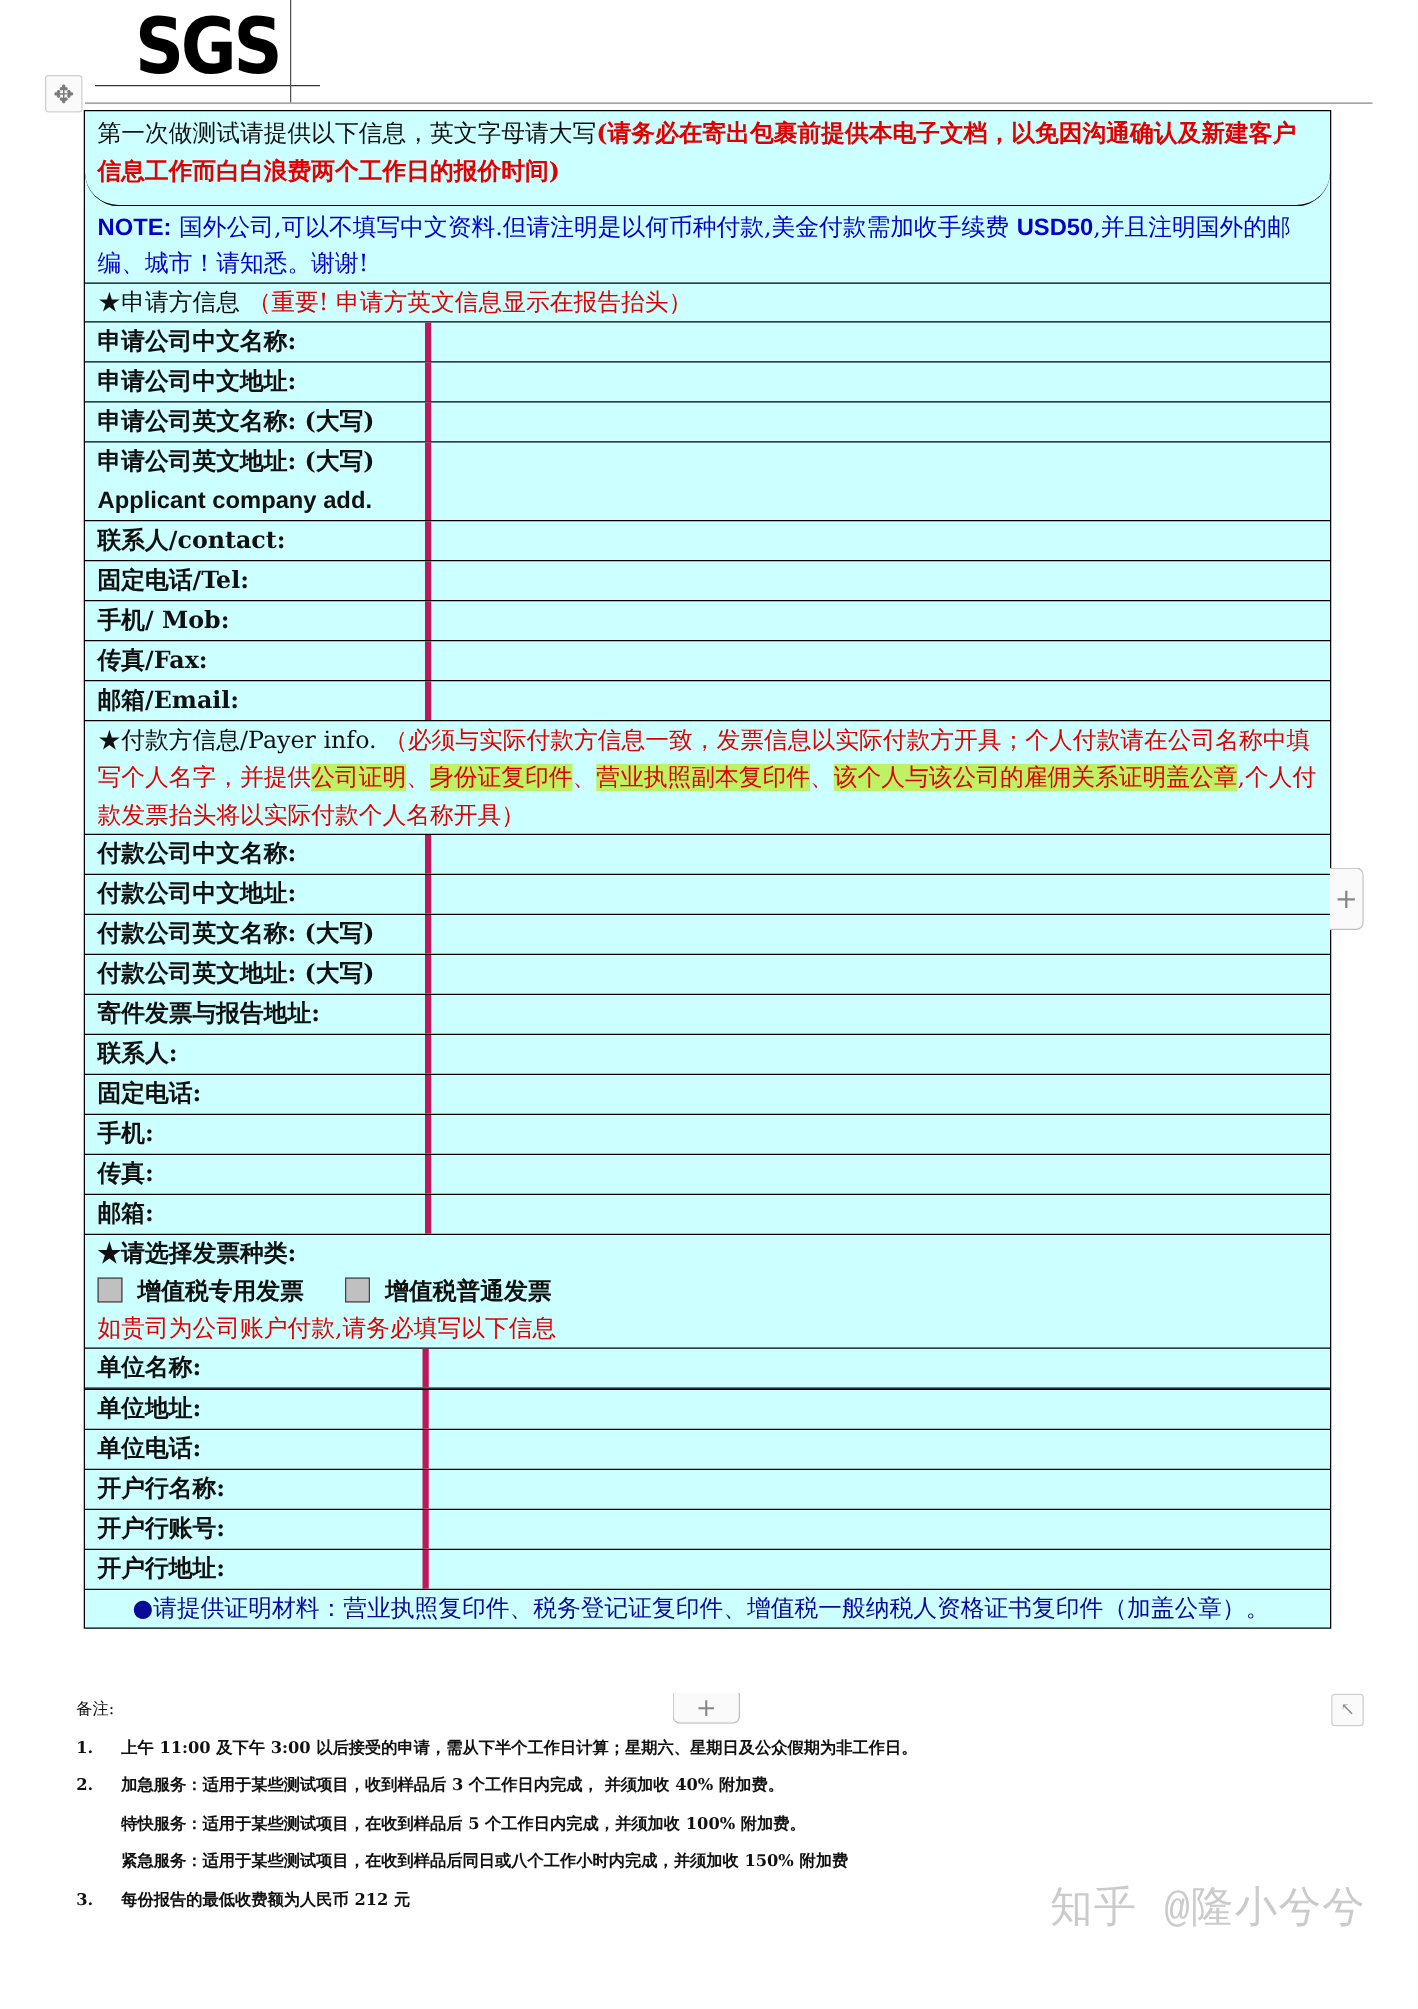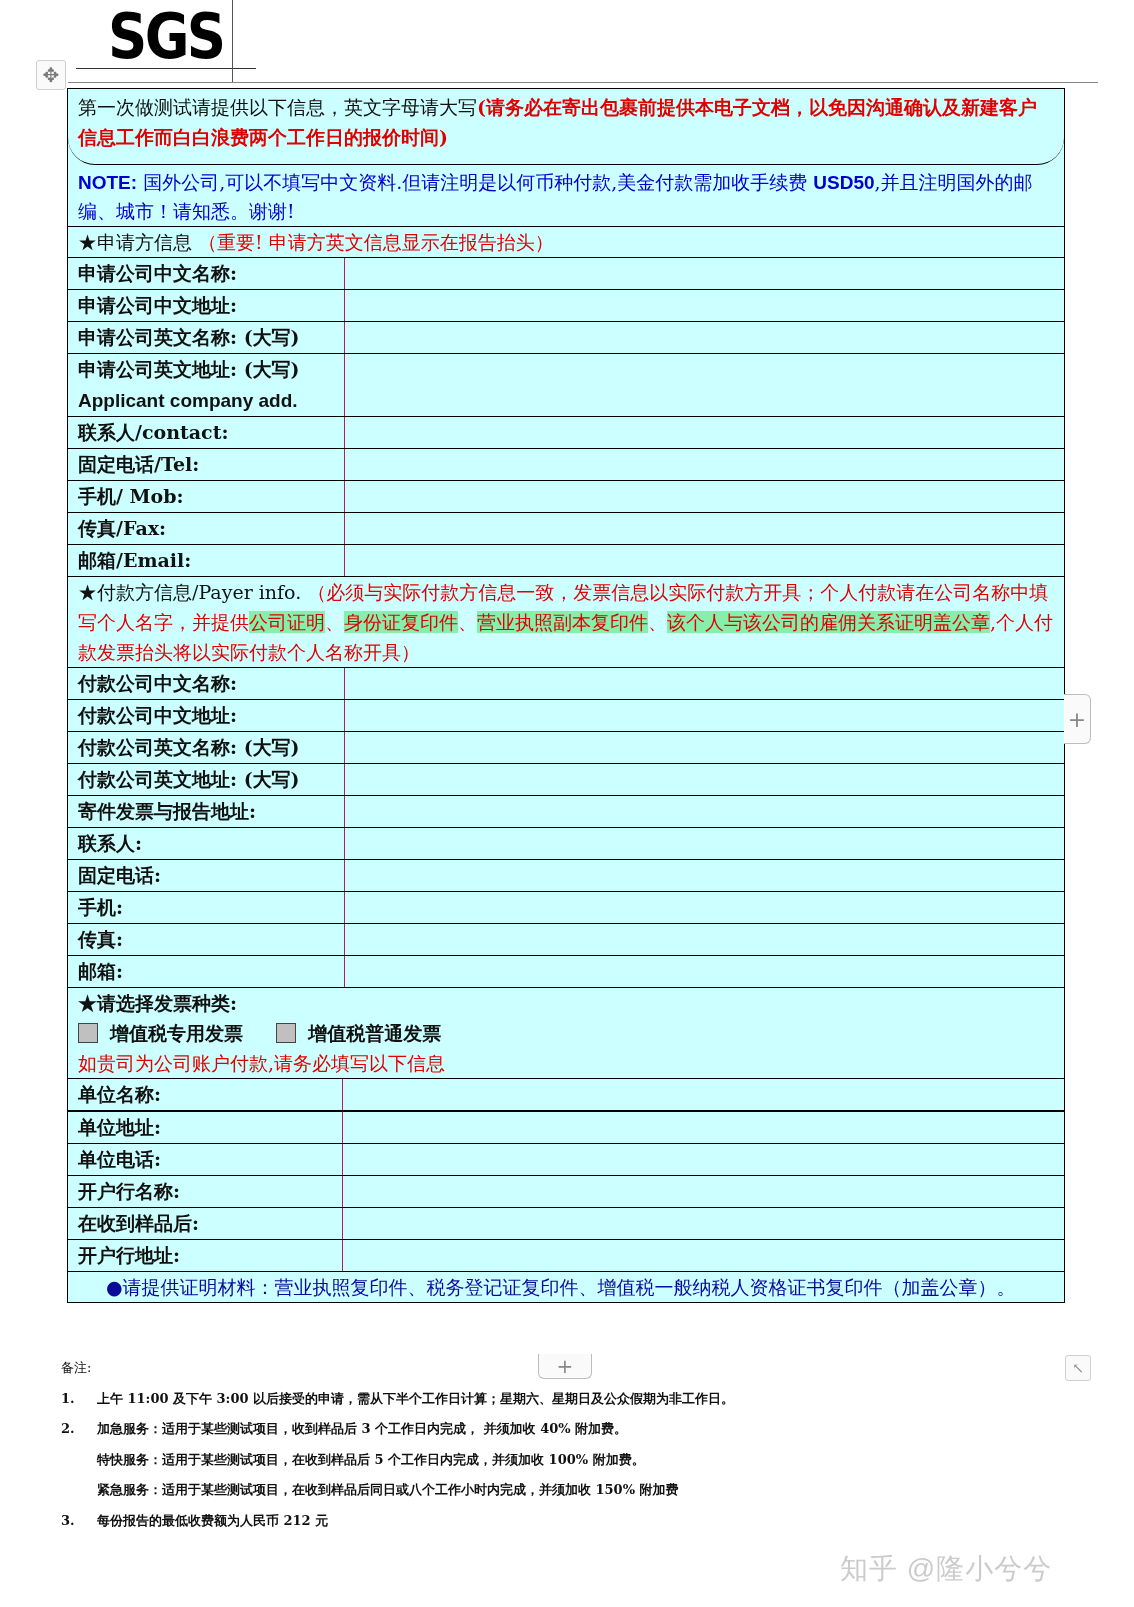--- a/index.html
+++ b/index.html
@@ -6,38 +6,38 @@
   body{width:1134px;height:1607px;position:relative;overflow:hidden;font-family:"DejaVu Serif","Liberation Serif",serif;color:#111;}
   .logo{position:absolute;left:108px;top:6px;font-family:"DejaVu Sans","Liberation Sans",sans-serif;font-weight:bold;font-size:62px;letter-spacing:-3px;color:#000;line-height:62px;transform:scaleX(0.88);transform-origin:left top;}
   .logo-line{position:absolute;left:76px;top:68px;width:180px;height:1px;background:#333;}
   .logo-caret{position:absolute;left:232px;top:0px;width:1px;height:82px;background:#555;}
   .page-line{position:absolute;left:68px;top:82px;width:1030px;height:1px;background:#888;}
   .move-handle{position:absolute;left:36px;top:60px;width:28px;height:28px;border:1px solid #cfcfcf;border-radius:3px;background:#fafafa;display:flex;align-items:center;justify-content:center;color:#7a7a7a;font-size:20px;}
   .form{position:absolute;left:67px;top:88px;width:996px;border:1.5px solid #000;background:#ccffff;}
   .row{display:flex;border-bottom:1px solid #000;box-sizing:border-box;}
   .row:last-child{border-bottom:none;}
   .full{padding:3px 10px;font-size:19px;line-height:30px;}
-  .label{box-sizing:border-box;border-right:1px solid #be185d;padding:0 10px;font-size:19px;line-height:31px;font-weight:bold;}
+  .label{box-sizing:border-box;border-right:5px solid #be185d;padding:0 10px;font-size:19px;line-height:31px;font-weight:bold;}
   .label.w1{width:277px;}
   .label.w2{width:275px;}
   .value{flex:1;}
   .sans{font-family:Liberation Sans, sans-serif;font-weight:bold;}
   .red{color:#e00000;}
   .blue{color:#0000cc;}
   .navy{color:#0a0a9a;}
   .bold{font-weight:bold;}
-  .hl{background:#86efac;}
+  .hl{background:#bef264;}
   .cb{display:inline-block;width:18px;height:18px;border:1px solid #444;background:#c0c0c0;vertical-align:-3px;margin-right:12px;}
   .notes{position:absolute;left:61px;top:1353px;width:1010px;font-size:13px;line-height:30.5px;font-weight:bold;}
   .notes .n{display:inline-block;width:36px;}
   .notes .indent{padding-left:36px;}
   .plus-btn{position:absolute;width:26px;height:48px;border:1px solid #bdbdbd;border-left:none;border-radius:0 6px 6px 0;background:#fafafa;color:#888;font-size:22px;display:flex;align-items:center;justify-content:center;font-family:"DejaVu Sans",sans-serif;}
   .plus-btn-bottom{position:absolute;left:538px;top:1354px;width:52px;height:24px;border:1px solid #bdbdbd;border-top:none;border-radius:0 0 6px 6px;background:#fafafa;color:#888;font-size:20px;display:flex;align-items:center;justify-content:center;font-family:"DejaVu Sans",sans-serif;}
   .resize-handle{position:absolute;left:1065px;top:1355px;width:24px;height:24px;border:1px solid #cfcfcf;border-radius:3px;background:#fafafa;color:#888;font-size:14px;display:flex;align-items:center;justify-content:center;}
-  .watermark{position:absolute;left:840px;top:1503px;font-family:Liberation Sans, sans-serif;font-size:28px;color:rgba(140,140,140,0.45);letter-spacing:1px;margin-top:47px;}
+  .watermark{position:absolute;left:840px;top:1503px;font-family:Liberation Mono, monospace;font-size:34px;color:rgba(140,140,140,0.45);letter-spacing:1px;}
 </style>
 </head>
 <body>
 
 <div class="logo">SGS</div>
 <div class="logo-line"></div>
 <div class="logo-caret"></div>
 <div class="page-line"></div>
 <div class="move-handle">
   <span>✥</span>
@@ -179,21 +179,21 @@
   </div>
   <div class="row">
     <div class="label w2">单位电话:</div>
     <div class="value"></div>
   </div>
   <div class="row">
     <div class="label w2">开户行名称:</div>
     <div class="value"></div>
   </div>
   <div class="row">
-    <div class="label w2">在收到样品后:</div>
+    <div class="label w2">开户行账号:</div>
     <div class="value"></div>
   </div>
   <div class="row">
     <div class="label w2">开户行地址:</div>
     <div class="value"></div>
   </div>
 
   <div class="row">
     <div class="full navy" style="padding-top:0;padding-bottom:0;margin-left:28px;">●请提供证明材料：营业执照复印件、税务登记证复印件、增值税一般纳税人资格证书复印件（加盖公章）。</div>
   </div>

